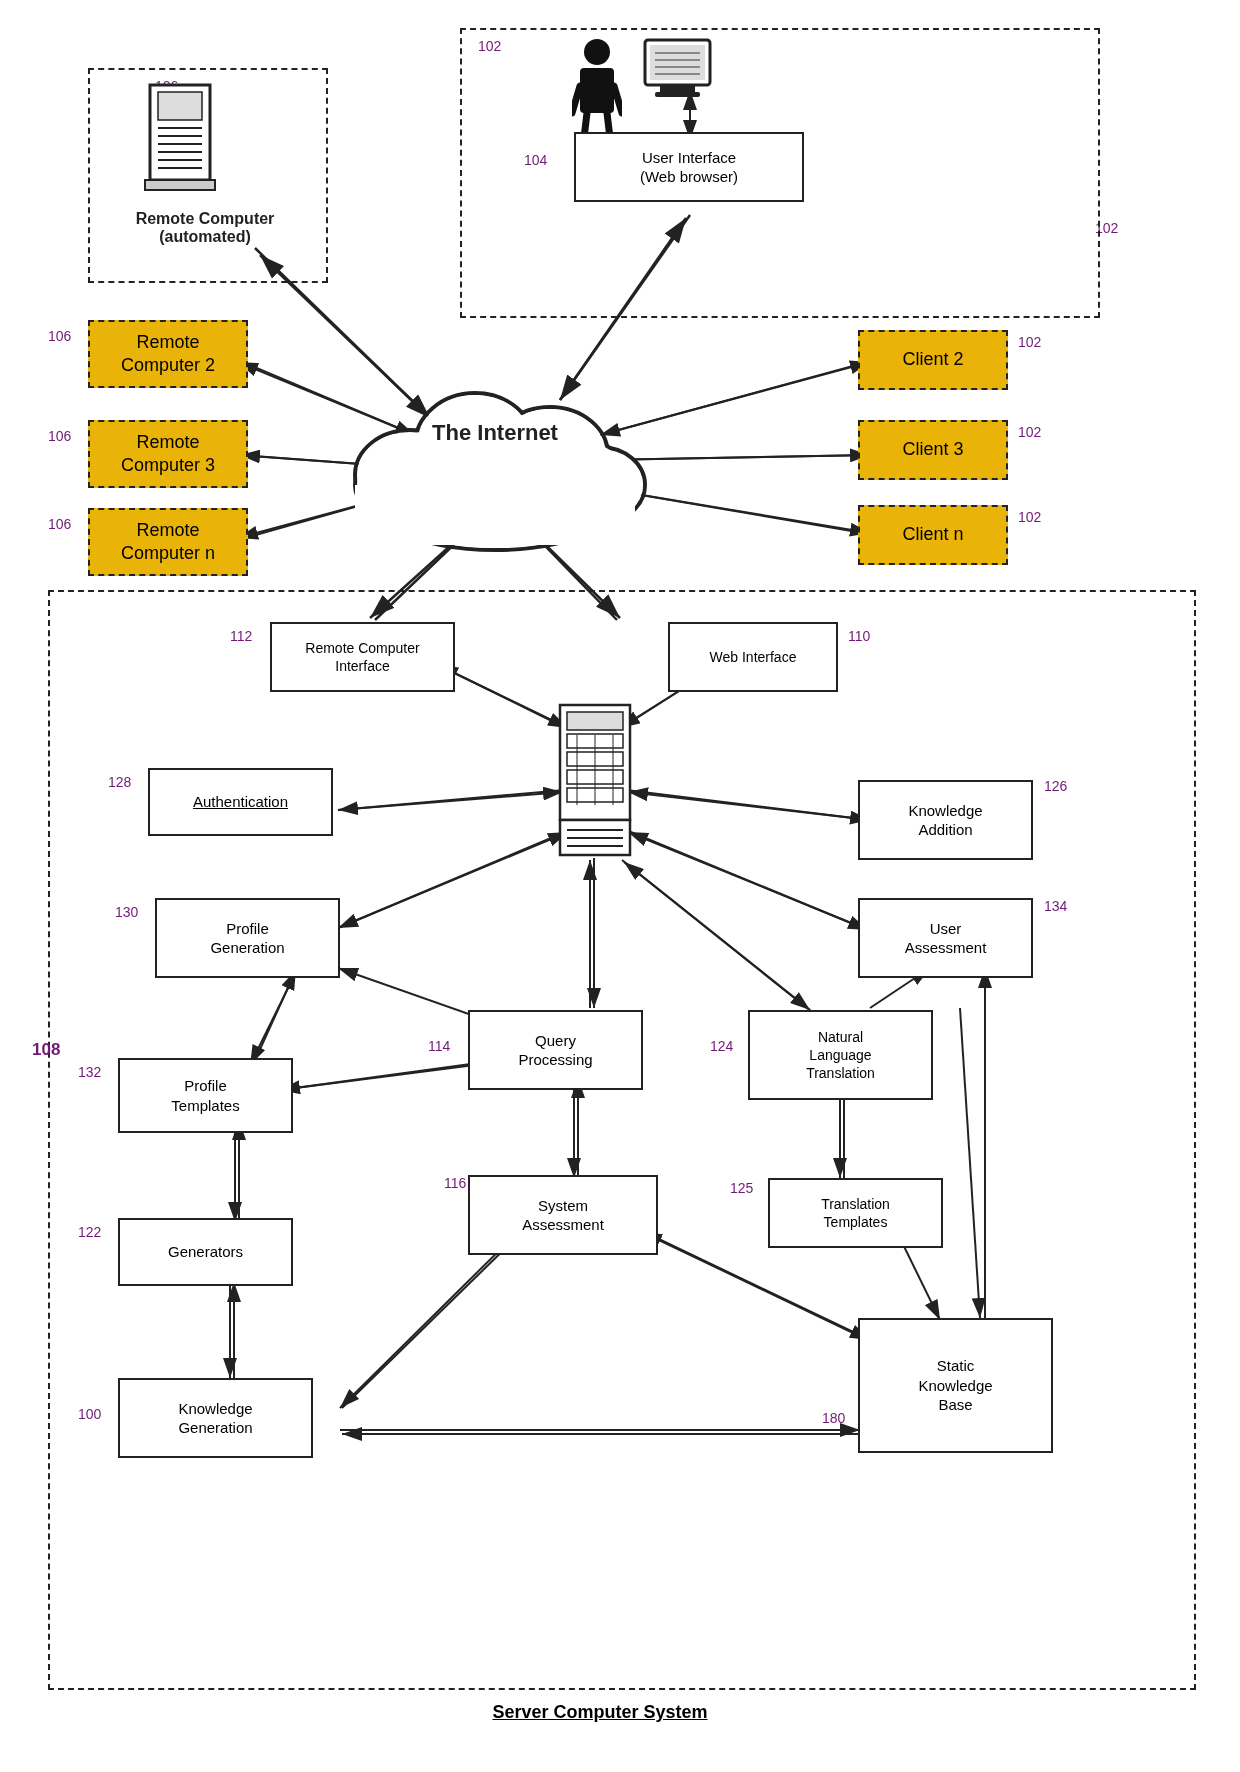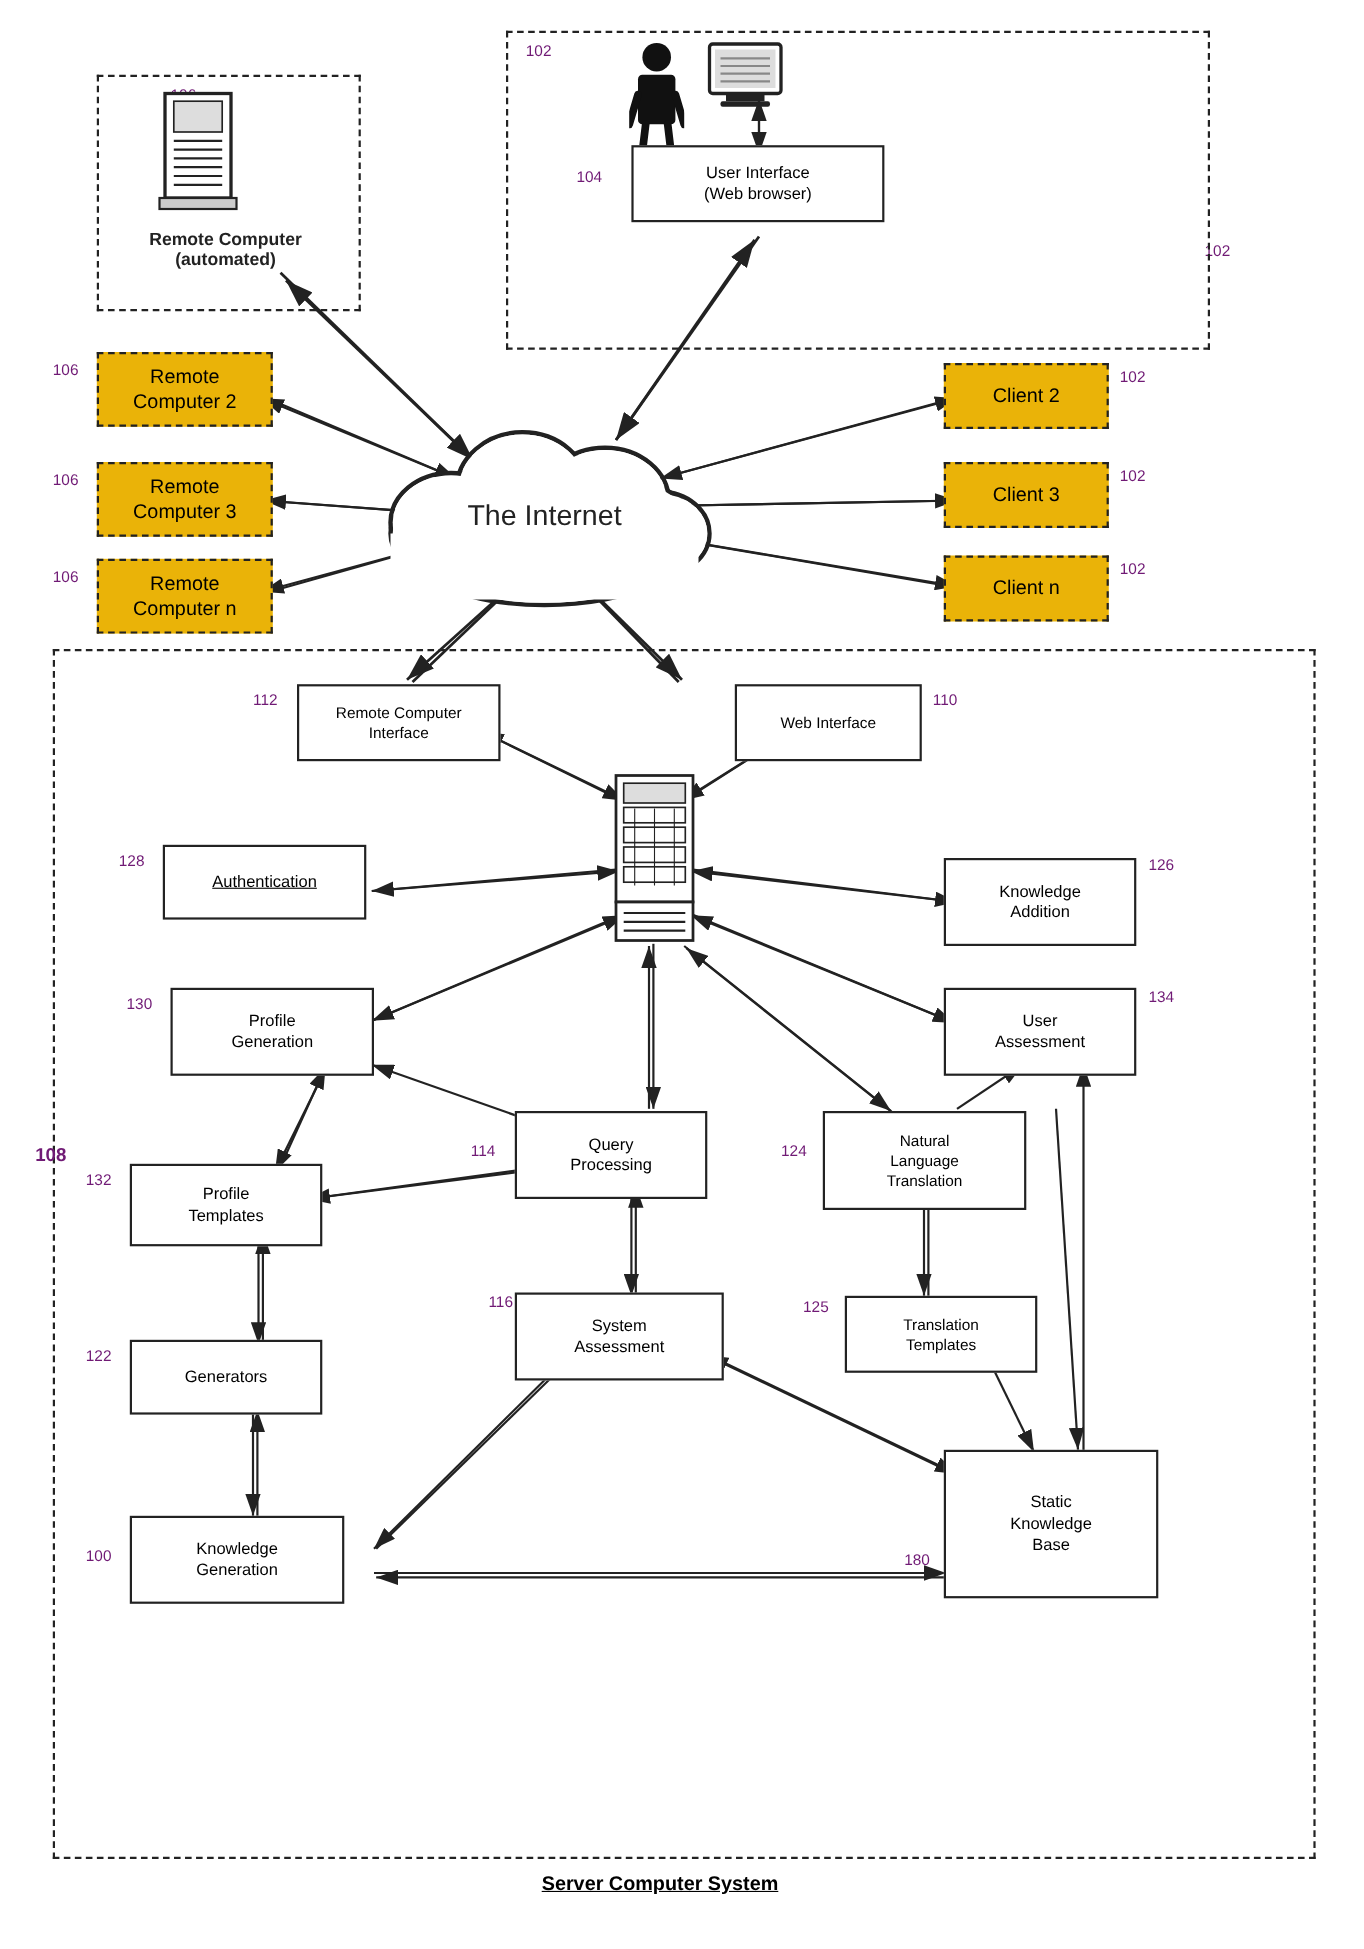--- a/index.html
+++ b/index.html
@@ -67,25 +67,24 @@
       pointer-events: none;
     }
     .person-icon {
       position: absolute;
       display: flex;
       flex-direction: column;
       align-items: center;
     }
     .cloud-text {
       position: absolute;
-      font-size: 26px;
-      font-weight: normal;
+      font-size: 22px;
+      font-weight: bold;
       text-align: center;
       color: #222;
-      margin-top: 33px;
     }
     .bottom-label {
       position: absolute;
       font-size: 18px;
       font-weight: bold;
       text-align: center;
       text-decoration: underline;
     }
   </style>
 </head>

